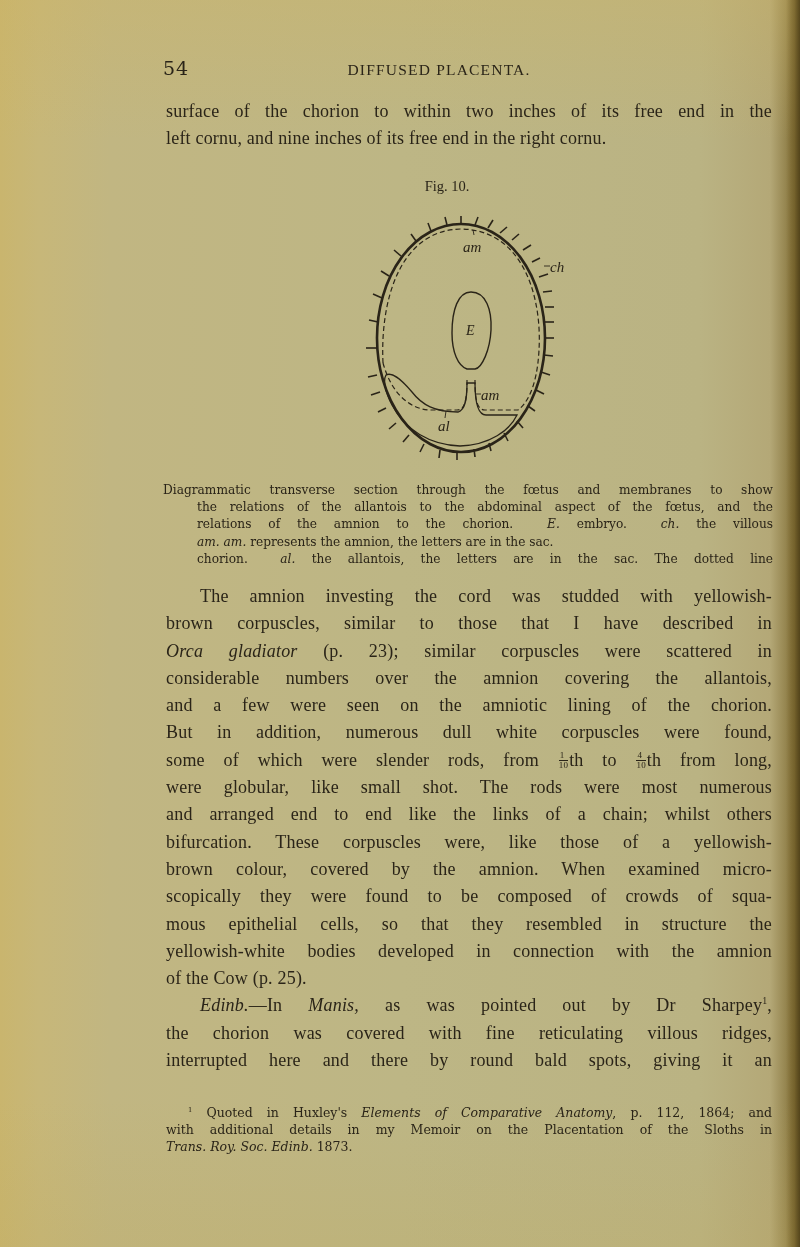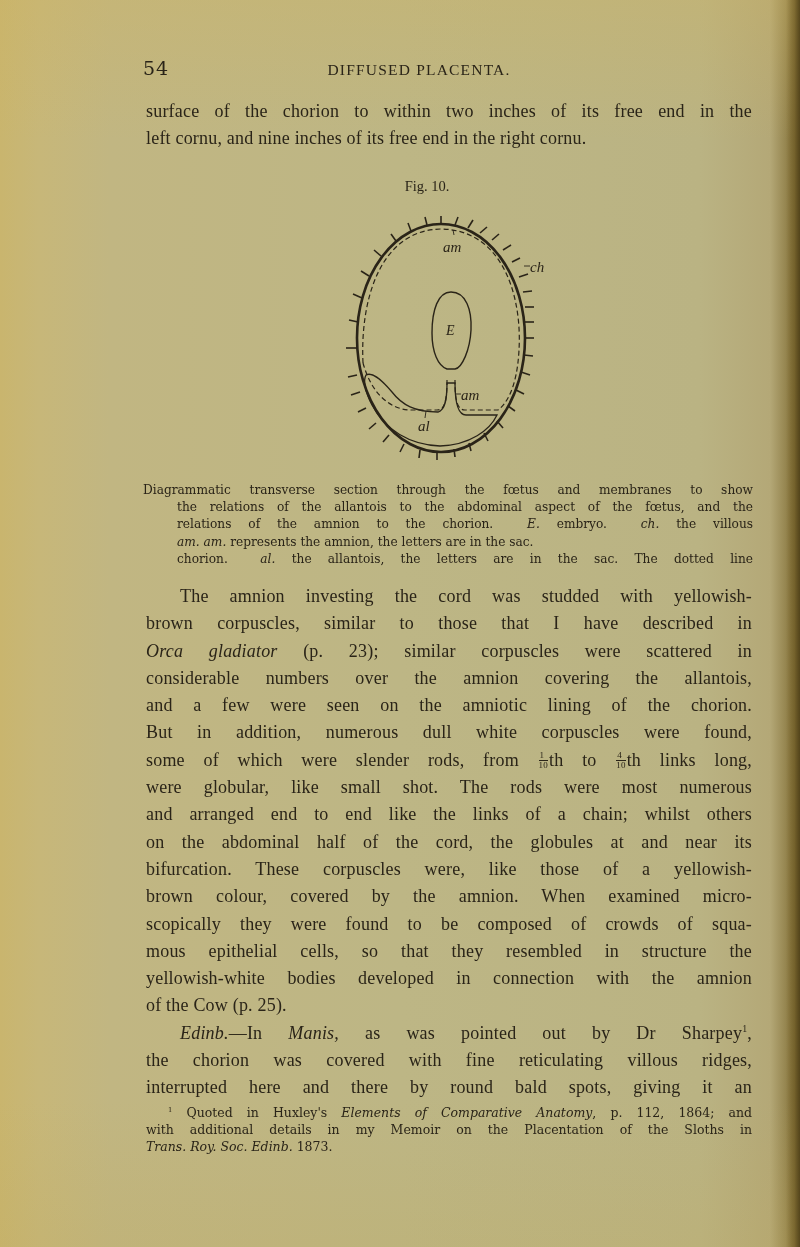--- a/index.html
+++ b/index.html
@@ -11,21 +11,21 @@
   }
   .page-tint {
     position: absolute; inset: 0;
     background: linear-gradient(180deg, rgba(205,180,100,0.35) 0px, rgba(0,0,0,0) 140px, rgba(0,0,0,0) 1100px, rgba(190,170,95,0.25) 1247px);
     pointer-events: none;
   }
   .spine {
     position: absolute; right: 0; top: 0; width: 14px; height: 1247px;
     background: linear-gradient(90deg, rgba(120,100,40,0) 0, rgba(110,90,35,0.6) 60%, rgba(80,65,25,0.9) 100%);
   }
-  .abs { position: absolute; }
+  .abs { position: absolute; margin-left: 20px; }
   .page-number { left: 143px; top: 57px; font-size: 19px; letter-spacing: 1px; }
   .running-head { left: 0; width: 788px; top: 61px; text-align: center; font-size: 15.5px; letter-spacing: 1.2px; font-family: "Liberation Serif", serif; padding-left: 50px; box-sizing: border-box; }
   .body-text {
     left: 146px; width: 606px;
     font-family: "Liberation Serif", serif;
     font-size: 18px; line-height: 27.3px;
     text-align: justify; letter-spacing: 0.2px;
   }
   .body-text .line { display: block; text-align-last: justify; white-space: nowrap; }
   .body-text .line.last { text-align-last: left; }
@@ -142,24 +142,23 @@
   <span class="line hang"><span>chorion.</span>&nbsp; <i>al.</i> <span>the allantois, the letters are in the sac.  The dotted line</span></span>
 </div>
 
 <div class="abs body-text" style="top:583px;">
   <span class="line indent">The amnion investing the cord was studded with yellowish-</span>
   <span class="line">brown corpuscles, similar to those that I have described in</span>
   <span class="line"><i>Orca gladiator</i><span> (p. 23); similar corpuscles were scattered in</span></span>
   <span class="line">considerable numbers over the amnion covering the allantois,</span>
   <span class="line">and a few were seen on the amniotic lining of the chorion.</span>
   <span class="line">But in addition, numerous dull white corpuscles were found,</span>
-  <span class="line"><span>some of which were slender rods, from </span><span class="frac"><span class="num">1</span><span>10</span></span><span>th to </span><span class="frac"><span class="num">4</span><span>10</span></span><span>th links long,</span></span>
+  <span class="line"><span>some of which were slender rods, from </span><span class="frac"><span class="num">1</span><span>10</span></span><span>th to </span><span class="frac"><span class="num">4</span><span>10</span></span><span>th from long,</span></span>
   <span class="line">were globular, like small shot.  The rods were most numerous</span>
   <span class="line">and arranged end to end like the links of a chain; whilst others</span>
-  <span class="line">on the abdominal half of the cord, the globules at and near its</span>
   <span class="line">bifurcation.  These corpuscles were, like those of a yellowish-</span>
   <span class="line">brown colour, covered by the amnion.  When examined micro-</span>
   <span class="line">scopically they were found to be composed of crowds of squa-</span>
   <span class="line">mous epithelial cells, so that they resembled in structure the</span>
   <span class="line">yellowish-white bodies developed in connection with the amnion</span>
   <span class="line last">of the Cow (p. 25).</span>
   <span class="line indent"><i>Edinb.</i><span>—In </span><i>Manis,</i><span> as was pointed out by Dr Sharpey</span><sup>1</sup><span>,</span></span>
   <span class="line">the chorion was covered with fine reticulating villous ridges,</span>
   <span class="line">interrupted here and there by round bald spots, giving it an</span>
 </div>

